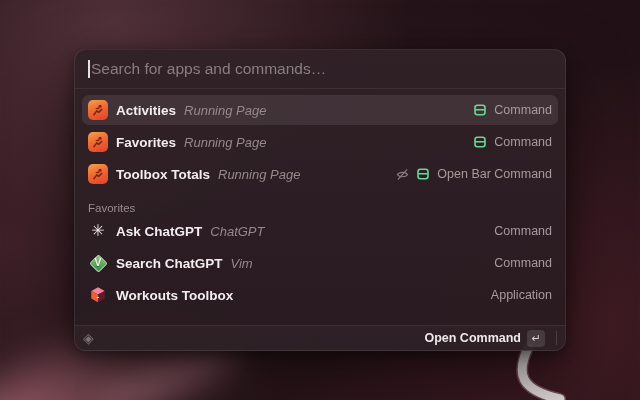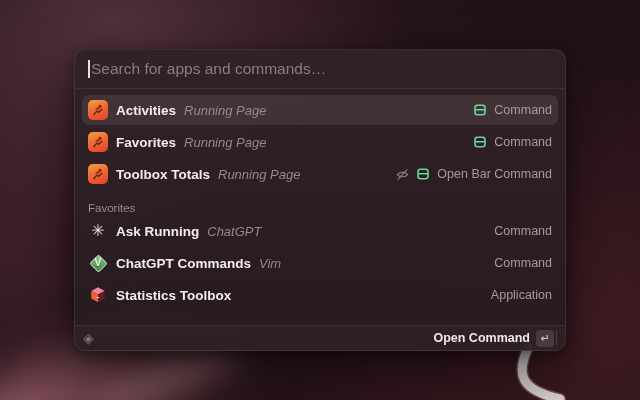--- a/index.html
+++ b/index.html
@@ -57,21 +57,21 @@
       transform:rotate(45deg); background:linear-gradient(135deg,#8fd177,#2e9044);
       border:1px solid #cfd8c6; border-radius:2px; }
   .vim-v { position:absolute; width:20px; text-align:center; top:3px; font-size:11px; font-weight:800;
       color:#eef7ec; text-shadow:0 1px 1px rgba(0,0,0,.45); }
 
   
   .footer { flex:0 0 25px; border-top:1px solid rgba(255,255,255,.07);
       background:rgba(255,255,255,.025);
       display:flex; align-items:center; padding:0 8px; }
   .ray-icon { font-size:14px; color:#7e7276; line-height:1; }
-  .footer-right { margin-left:auto; display:flex; align-items:center; }
+  .footer-right { margin-left:auto; display:flex; align-items:center; gap:9px; }
   .footer-btn { display:flex; align-items:center; gap:6px; border-radius:5px; padding:2px 2px; }
   .footer-primary-label { font-size:12.5px; font-weight:700; color:#efe9ea; }
   .footer-actions-label { font-size:12.5px; font-weight:500; color:#b2a7aa; }
   .kbd { background:rgba(255,255,255,.12); border-radius:4px; min-width:18px; height:17px;
       display:inline-flex; align-items:center; justify-content:center; padding:0 4px;
       font-size:11px; color:#d8cfd1; }
   .vdiv { width:1px; height:14px; background:rgba(255,255,255,.14); }
 </style>
 </head>
 <body>
@@ -151,49 +151,49 @@
             <rect x="2" y="2.3" width="10" height="9.4" rx="2.4" fill="none" stroke="#63da97" stroke-width="1.6"></rect>
             <line x1="2" y1="6.8" x2="12" y2="6.8" stroke="#63da97" stroke-width="1.6"></line>
           </svg>
           <span class="row-type">Open Bar Command</span>
         </span>
       </div>
       <div style="height: 6px;"></div>
       <div class="section-label">Favorites</div>
       <div class="row">
         <span class="glyph-icon">✳</span>
-        <span class="row-title">Ask Running</span>
+        <span class="row-title">Ask ChatGPT</span>
         <span class="row-sub">ChatGPT</span>
         <span class="row-spacer"></span>
         <span class="row-acc">
           <span class="row-type">Command</span>
         </span>
       </div>
       <div class="row">
         <span class="vim-icon">
           <span class="vim-diamond"></span>
           <span class="vim-v">V</span>
         </span>
-        <span class="row-title">ChatGPT Commands</span>
+        <span class="row-title">Search ChatGPT</span>
         <span class="row-sub">Vim</span>
         <span class="row-spacer"></span>
         <span class="row-acc">
           <span class="row-type">Command</span>
         </span>
       </div>
       <div class="row">
         <span class="appicon">
           <svg width="18" height="18" viewBox="0 0 20 20">
             <polygon points="10,1.5 17.5,5.5 10,9.5 2.5,5.5" fill="#f2839a"></polygon>
             <polygon points="2.5,5.5 10,9.5 10,18 2.5,14" fill="#ec5f33"></polygon>
             <polygon points="17.5,5.5 10,9.5 10,18 17.5,14" fill="#611d2e"></polygon>
             <rect x="8.6" y="12.2" width="2.6" height="1.1" fill="#fff" opacity=".9"></rect>
           </svg>
         </span>
-        <span class="row-title">Statistics Toolbox</span>
+        <span class="row-title">Workouts Toolbox</span>
         <span class="row-spacer"></span>
         <span class="row-acc">
           <span class="row-type">Application</span>
         </span>
       </div>
     </div>
 
   <div class="footer">
     <span class="ray-icon">◈</span>
     <div class="footer-right">

